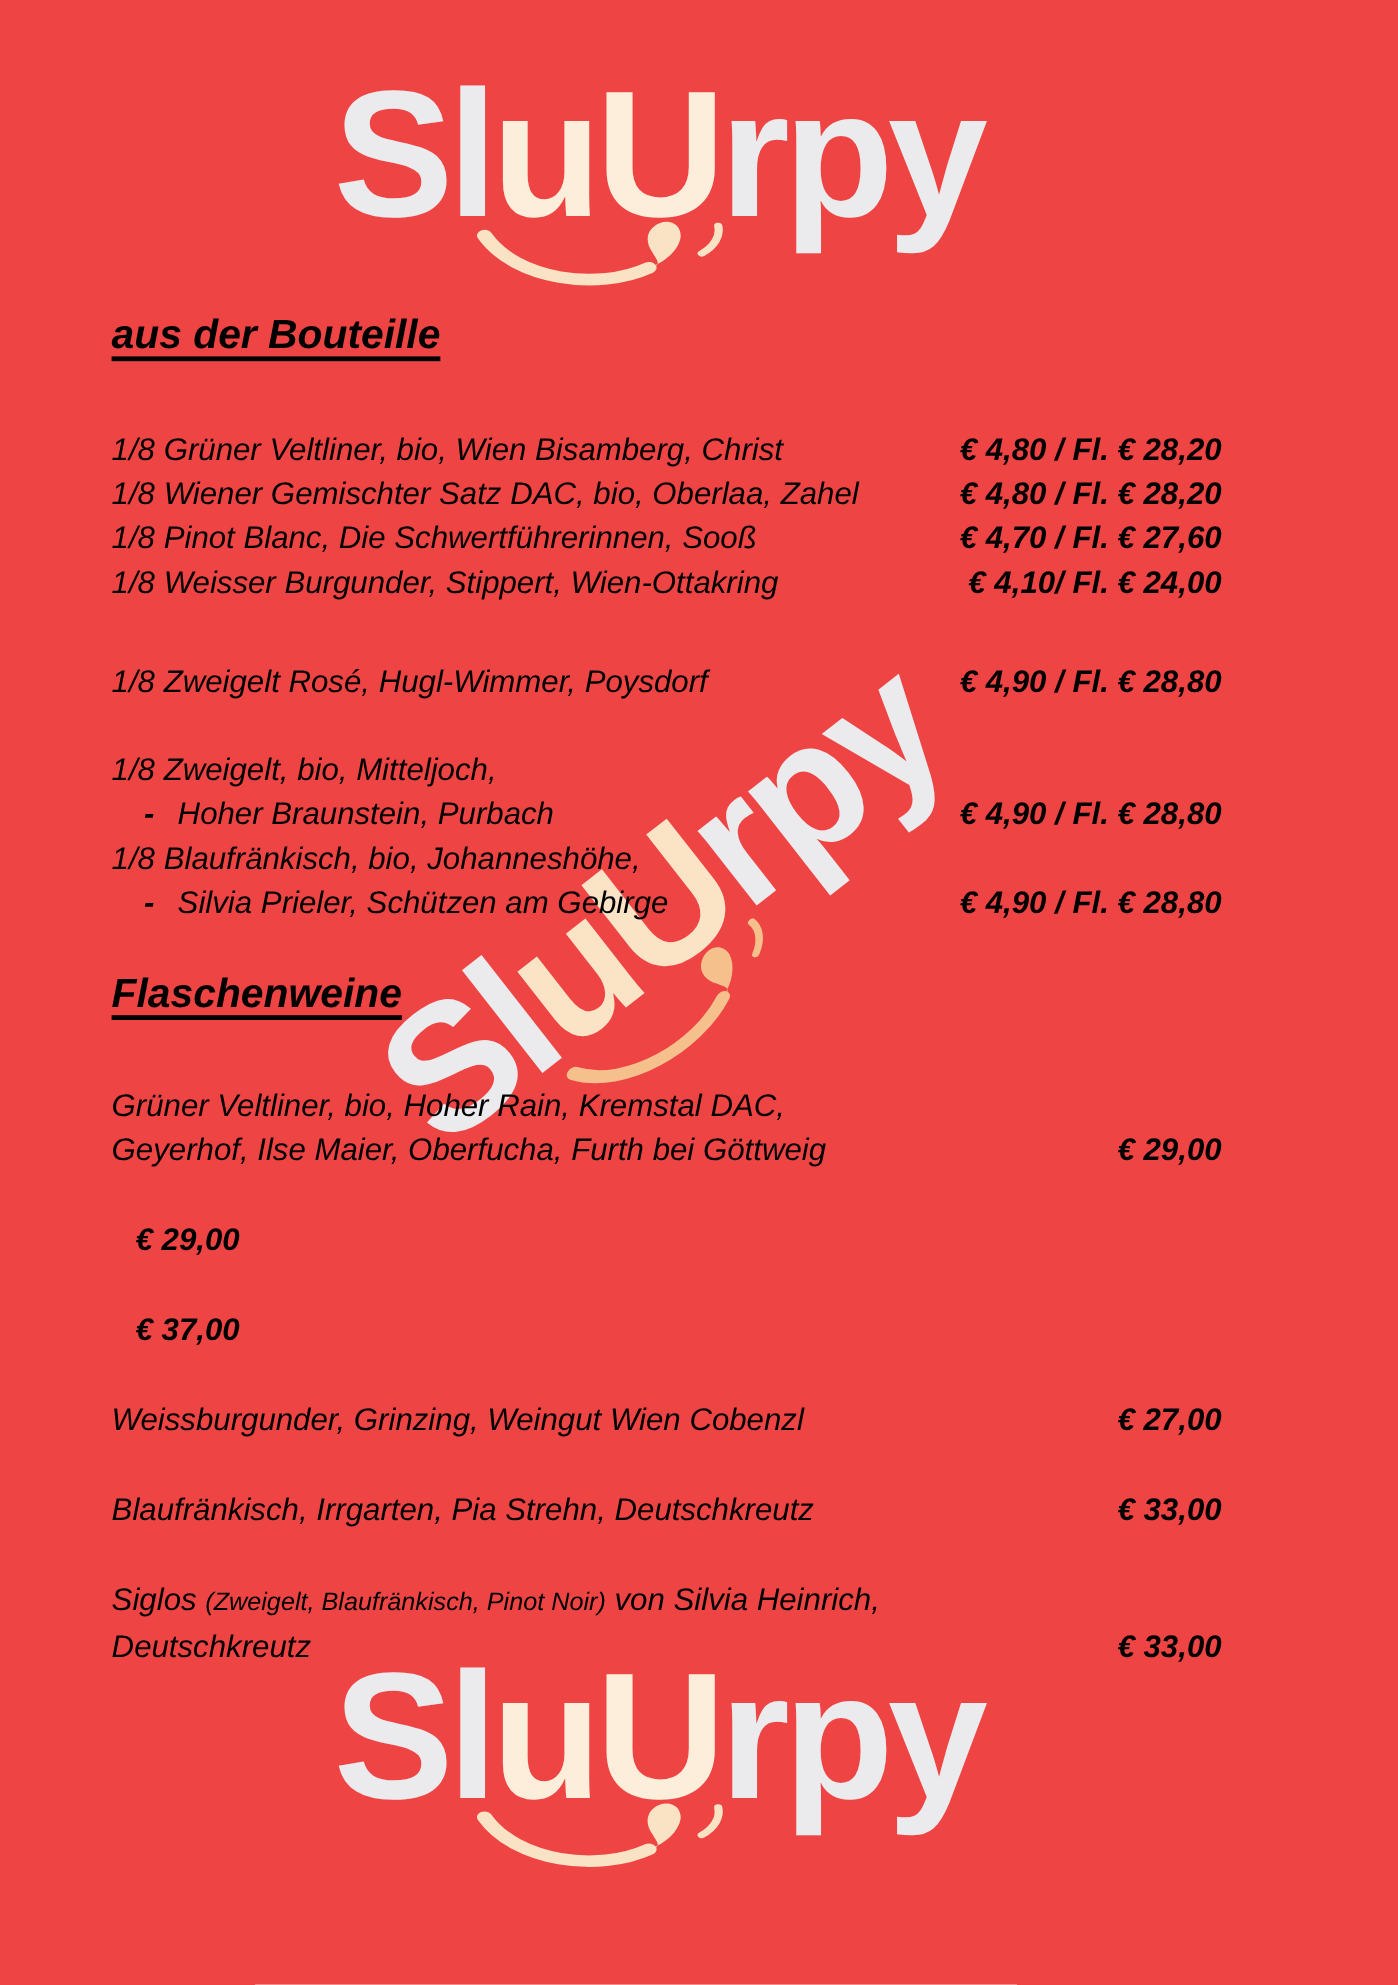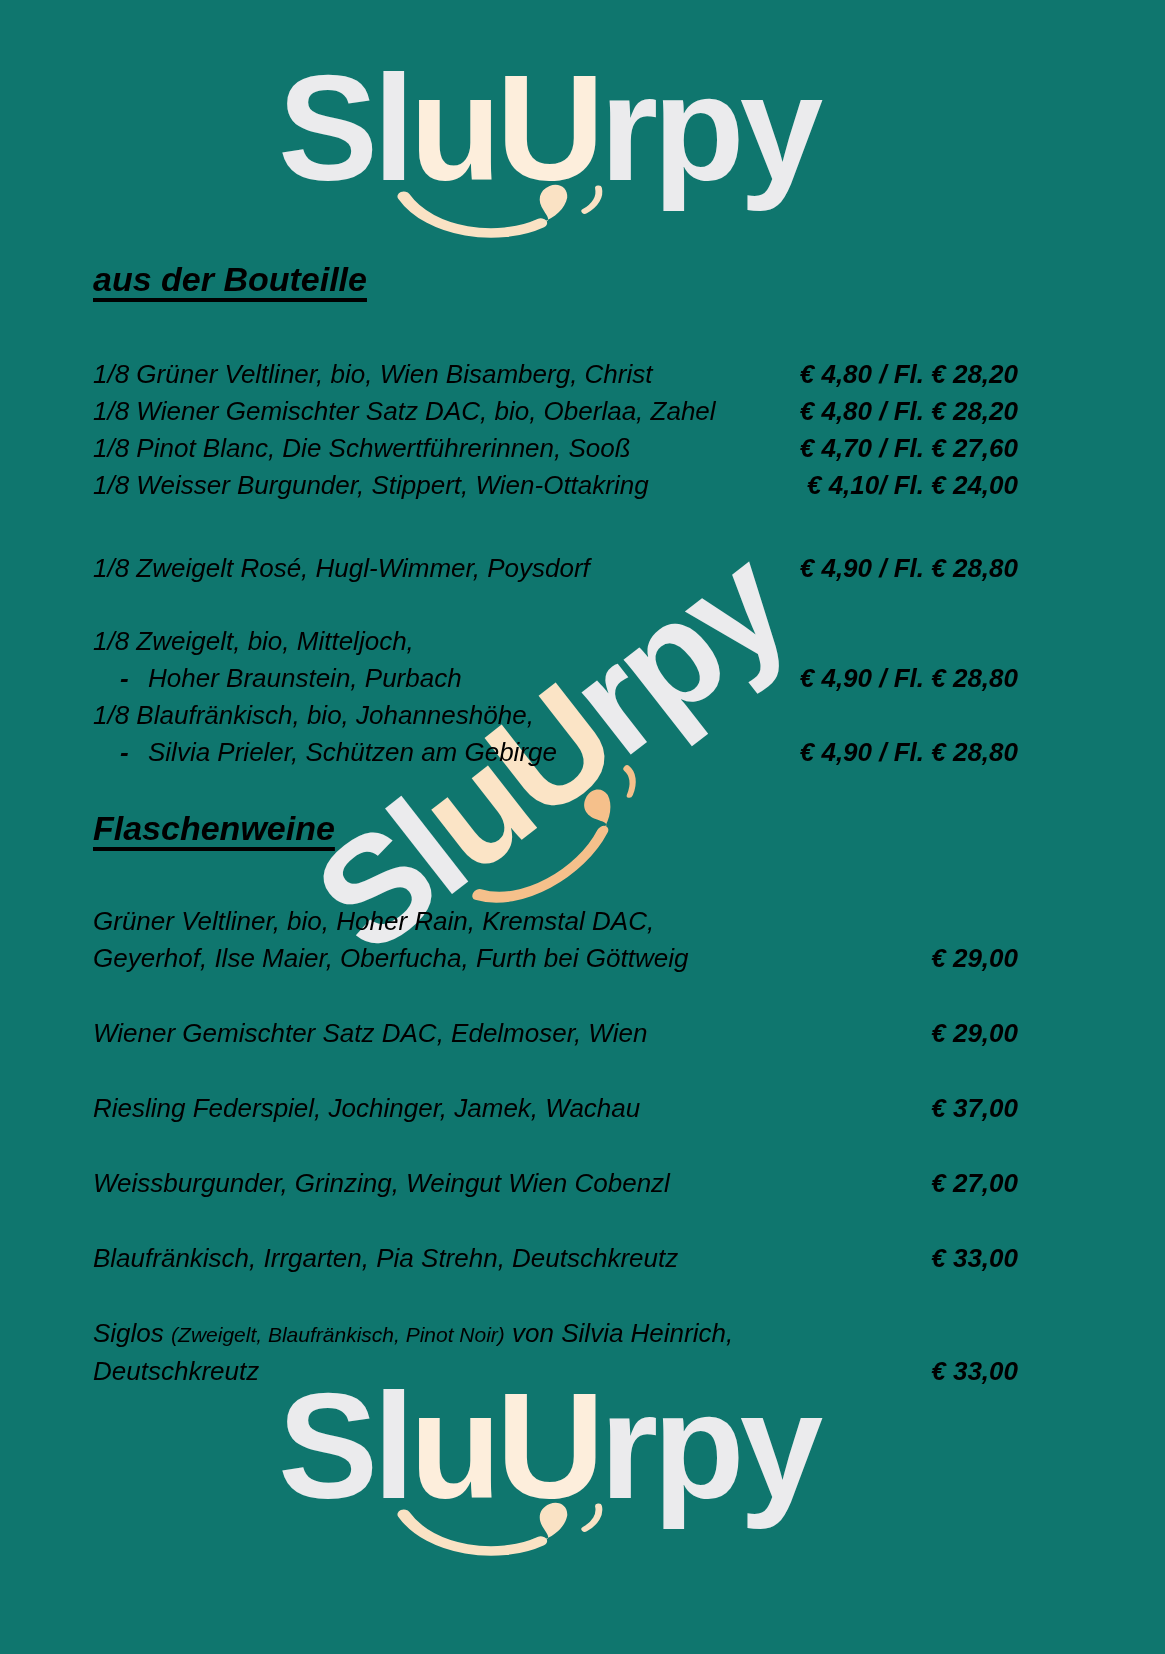--- a/index.html
+++ b/index.html
@@ -1,20 +1,20 @@
 <!DOCTYPE html>
 <html><head>
 <meta charset="utf-8">
 <style>
   html, body { margin: 0; padding: 0; background: #ffffff; }
   .page {
     position: relative;
     width: 1165px;
     height: 1654px;
-    background: #0f766e;
+    background: #ef4444;
     overflow: hidden;
     font-family: "Liberation Sans", sans-serif;
     color: #000000;
   }
 
   
   .watermark {
     position: absolute;
     width: 560px;
     height: 245px;
@@ -178,28 +178,26 @@
           <span class="name">Grüner Veltliner, bio, Hoher Rain, Kremstal DAC,</span>
         </div>
         <div class="line">
           <span class="name">Geyerhof, Ilse Maier, Oberfucha, Furth bei Göttweig</span>
           <span class="price">€ 29,00</span>
         </div>
       </div>
 
       <div class="item">
         <div class="line">
-          <span class="name">Wiener Gemischter Satz DAC, Edelmoser, Wien</span>
           <span class="price">€ 29,00</span>
         </div>
       </div>
 
       <div class="item">
         <div class="line">
-          <span class="name">Riesling Federspiel, Jochinger, Jamek, Wachau</span>
           <span class="price">€ 37,00</span>
         </div>
       </div>
 
       <div class="item">
         <div class="line">
           <span class="name">Weissburgunder, Grinzing, Weingut Wien Cobenzl</span>
           <span class="price">€ 27,00</span>
         </div>
       </div>

